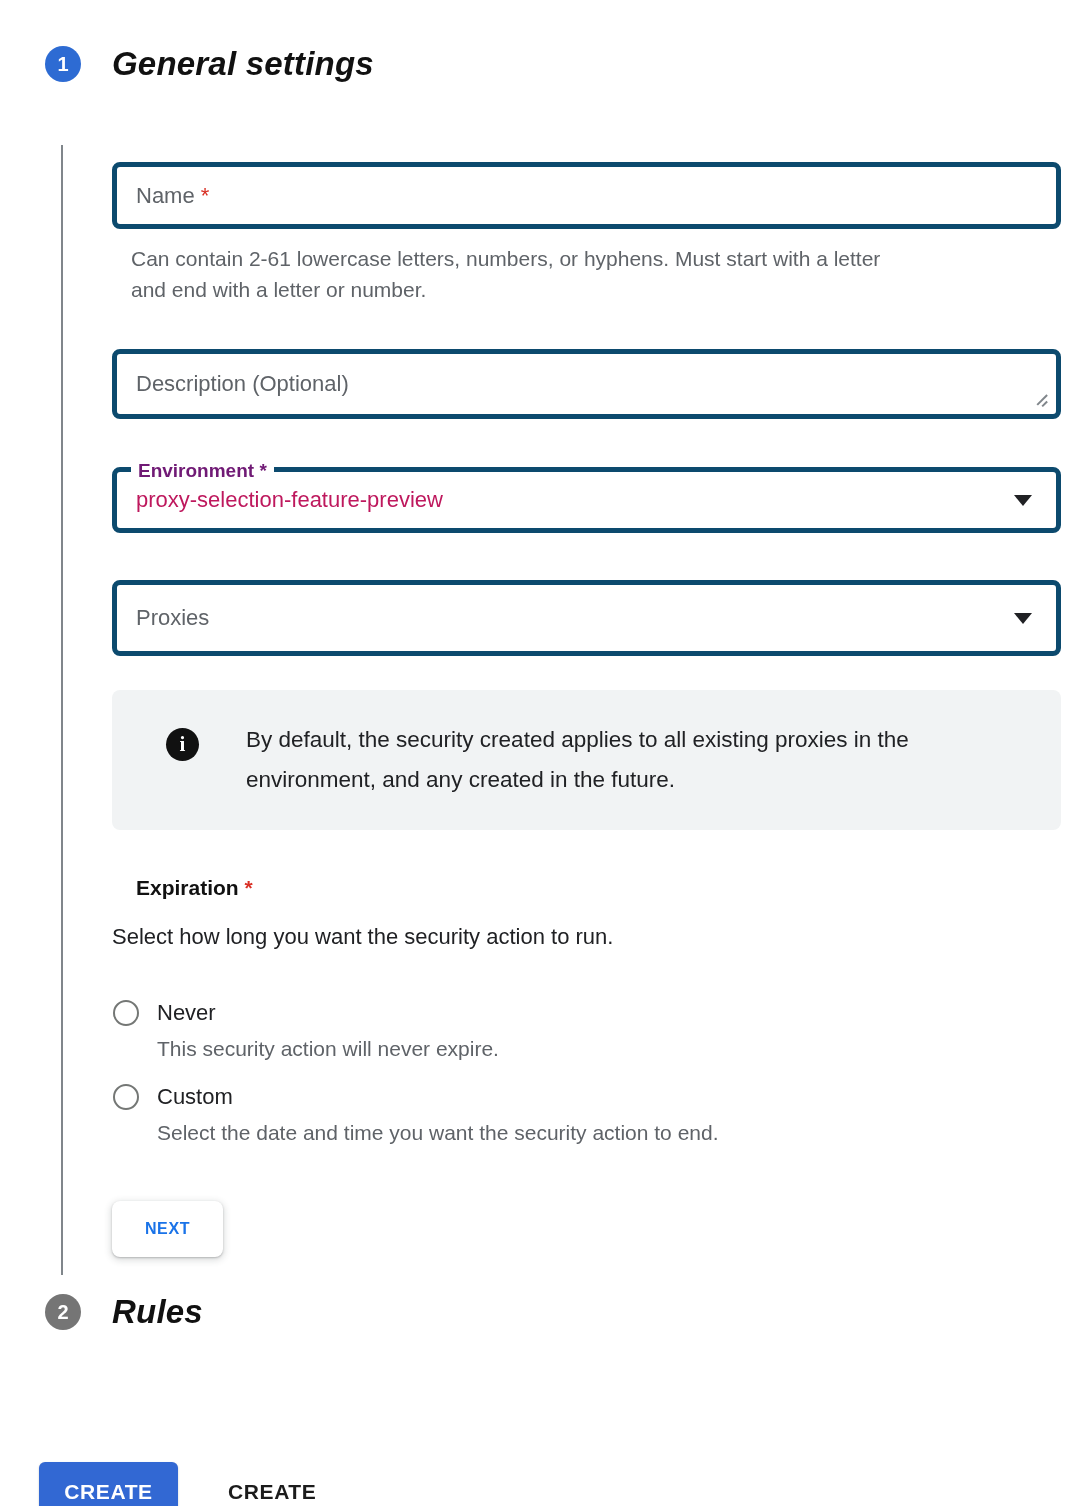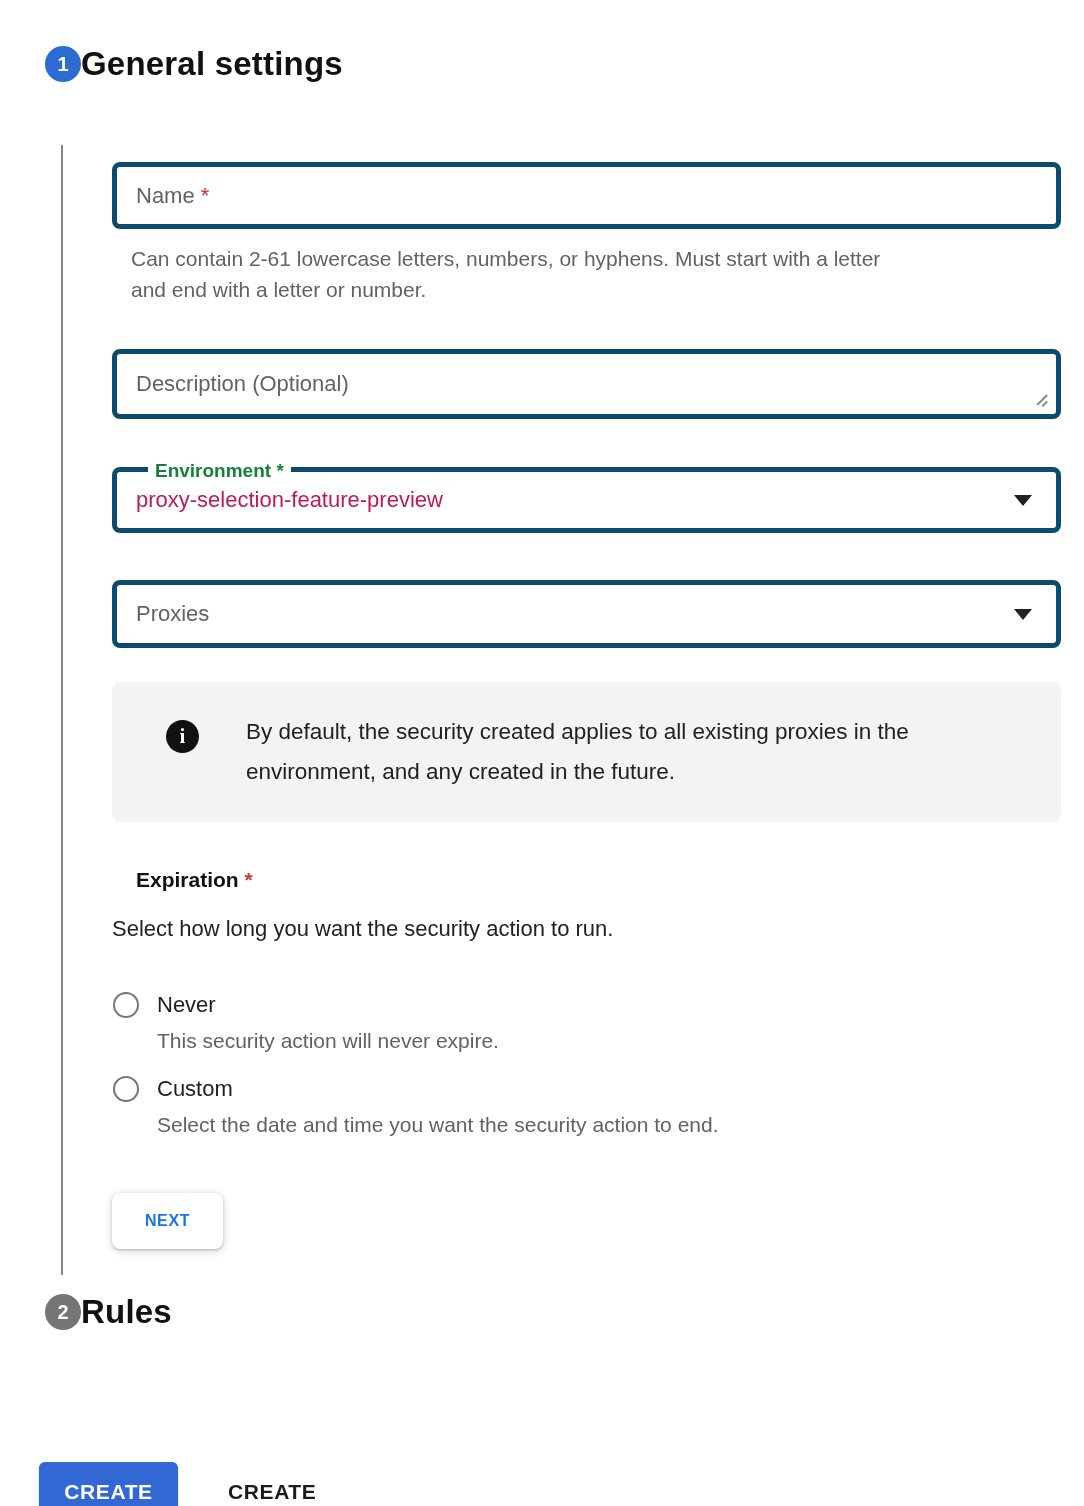--- a/index.html
+++ b/index.html
@@ -13,22 +13,22 @@
 
   
   .step-header { display:flex; align-items:center; }
   .step-header-1 { margin:45px 0 0 45px; }
   .step-header-2 { position:absolute; left:45px; top:1248px; }
   .step-badge { width:36px; height:36px; border-radius:50%; color:#ffffff;
     font-size:20px; font-weight:700; display:flex; align-items:center;
     justify-content:center; flex:0 0 36px; }
   .step-badge.blue { background:#2d6bd3; }
   .step-badge.gray { background:#757575; }
-  .step-title { font-size:33px; font-weight:700; color:#111111; 
-    letter-spacing:0.2px; }
+  .step-title { font-size:33px; font-weight:700; color:#111111; margin-left:31px;
+    letter-spacing:0.2px;font-style:italic; }
 
   
   .content { position:absolute; left:112px; top:117px; width:949px; }
 
   .box { border:5px solid #0c4a6e; border-radius:8px; width:949px;
     position:relative; display:flex; align-items:center; background:#ffffff; }
   .box .inner-text { padding-left:19px; font-size:22px; }
   .ph { color:#5f6368; }
   .req { color:#d93025; }
   .value-text { color:#be185d; }
@@ -36,26 +36,26 @@
   .name-box { height:67px; }
   .helper { margin:14px 0 0 19px; font-size:21px; line-height:31px; color:#5f6368; }
   .desc-box { height:70px; margin-top:44px; }
   .resize-handle { position:absolute; right:7px; bottom:7px; width:14px; height:14px; }
   .resize-handle span { position:absolute; background:#80868b; height:1.5px;
     transform:rotate(-45deg); }
   .resize-handle span:nth-child(1){ width:14px; left:0; top:6px; }
   .resize-handle span:nth-child(2){ width:7px;  left:6px; top:10px; }
 
   .env-box { height:66px; margin-top:48px; }
-  .float-label { position:absolute; top:-14px; left:31px; background:#ffffff;
-    padding:0 7px; font-size:19px; font-weight:700; color:#15803d; line-height:26px; }
+  .float-label { position:absolute; top:-14px; left:14px; background:#ffffff;
+    padding:0 7px; font-size:19px; font-weight:700; color:#701a75; line-height:26px; }
   .select-arrow { position:absolute; right:24px; top:50%; margin-top:-5px;
     width:0; height:0; border-left:9px solid transparent;
     border-right:9px solid transparent; border-top:11px solid #202124; }
-  .proxies-box { height:68px; margin-top:47px; }
+  .proxies-box { height:76px; margin-top:47px; }
 
   .info-banner { margin-top:34px; width:949px; background:#f1f3f4;
     border-radius:8px; display:flex; align-items:flex-start; padding:30px 0 30px 0; }
   .info-icon { width:33px; height:33px; border-radius:50%; background:#111111;
     color:#ffffff; font-size:21px; font-weight:700; display:flex;
     align-items:center; justify-content:center; margin-left:54px; margin-top:8px;
     flex:0 0 33px; font-family:"Liberation Serif", serif; }
   .info-text { margin-left:47px; font-size:22.5px; line-height:40px; color:#202124;
     width:780px; }
 

